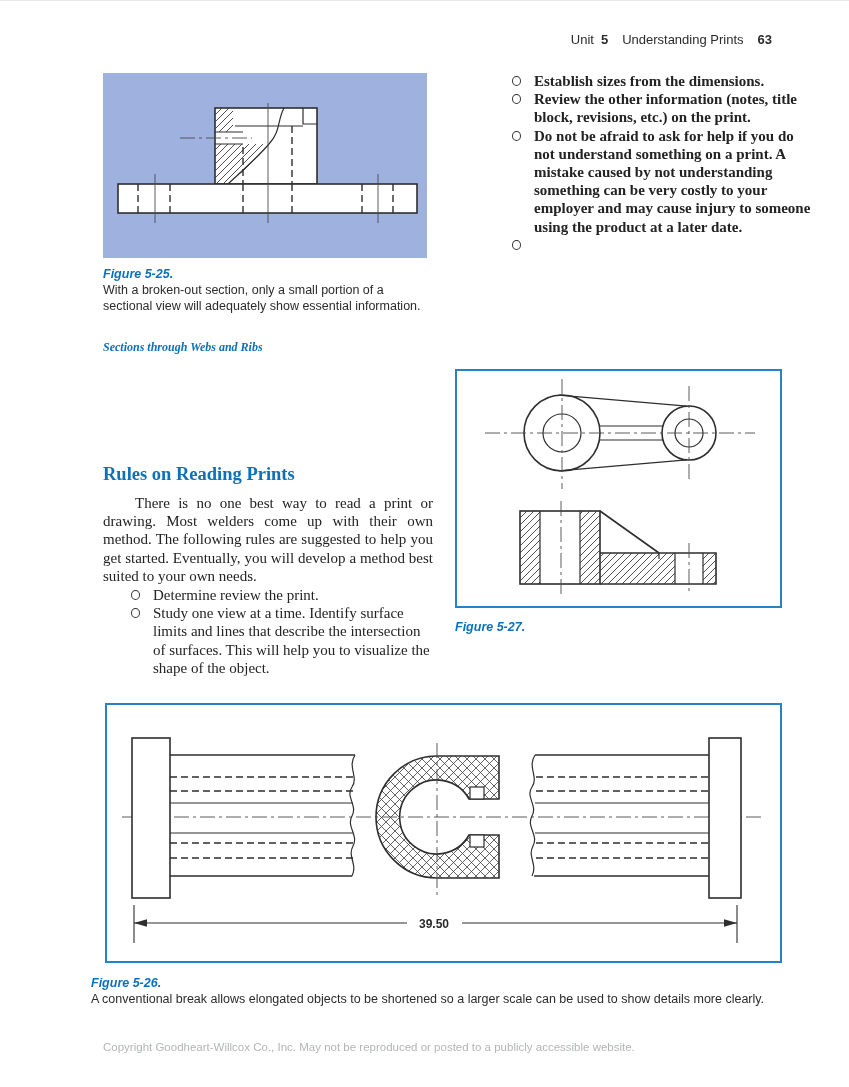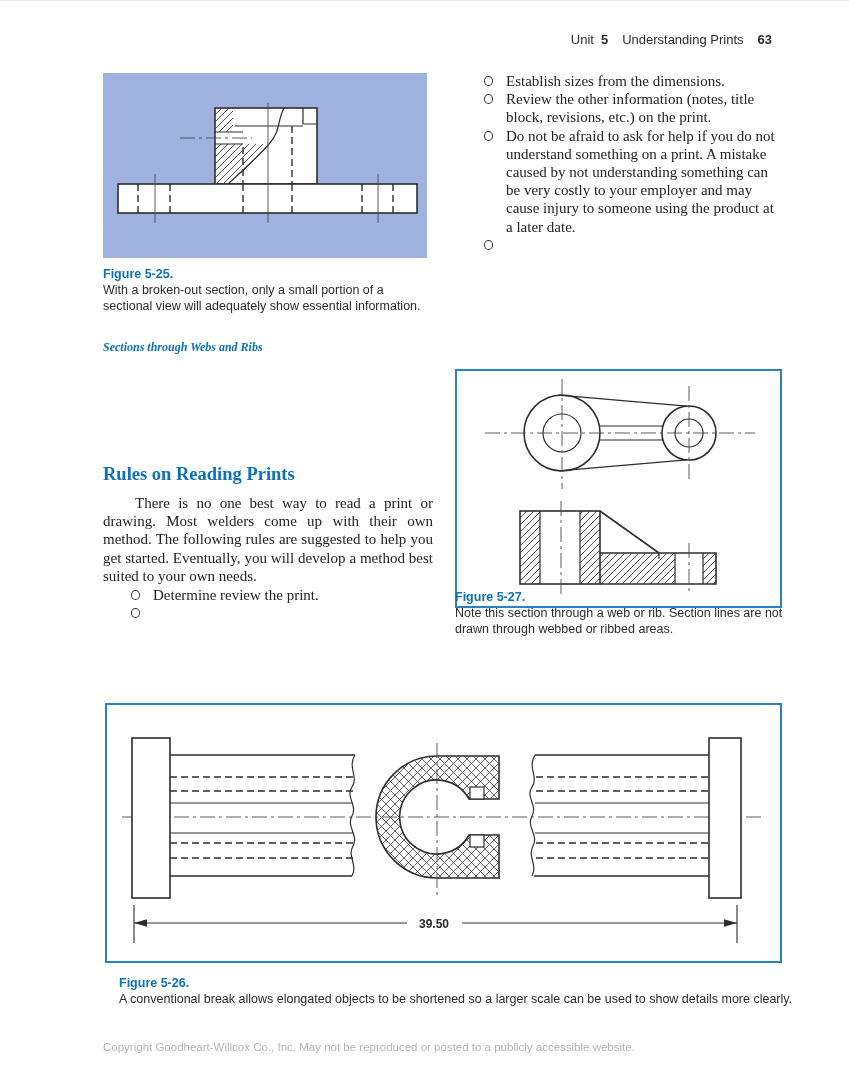--- a/index.html
+++ b/index.html
@@ -17,21 +17,21 @@
   .header{position:absolute;top:31px;right:77px;font-family:"Liberation Sans",sans-serif;
           font-size:13px;color:#2b2b2b;}
   .header .b{font-weight:bold;}
   .header .gap-s{display:inline-block;width:7px;}
   .header .gap-m{display:inline-block;width:14px;}
 
   
   .body-text{color:var(--ink);font-size:15px;line-height:18.2px;text-align:justify;}
   .indent{text-indent:32px;}
   .caption{font-family:"Liberation Sans",sans-serif;font-size:12.5px;line-height:16px;color:#2b2b2b;}
-  .caption .fig-label{color:var(--accent);font-weight:bold;display:block;}
+  .caption .fig-label{color:var(--accent);font-weight:bold;display:block;font-style:italic;}
   .h-italic{color:var(--accent);font-size:12px;font-weight:bold;font-style:italic;}
   .h-main{color:var(--accent);font-size:18.5px;font-weight:bold;}
 
   
   ul.bullets{list-style:none;}
   ul.bullets li{position:relative;padding-left:22px;color:var(--ink);
                 font-size:15px;line-height:18.2px;text-align:left;}
   ul.bullets li .marker{position:absolute;left:0;top:4px;width:9px;height:10px;
                 border:1.4px solid #333;border-radius:50%;}
 
@@ -103,25 +103,25 @@
 
   <div class="pos h-main" style="left:103px;top:463px;">Rules on Reading Prints</div>
 
   <div class="pos body-text indent" style="left:103px;top:493px;width:330px;">There is no one best way to read a print or drawing. Most welders come up with their own method. The following rules are suggested to help you get started. Eventually, you will develop a method best suited to your own needs.</div>
 
   <div class="pos" style="left:131px;top:585px;width:302px;">
     <ul class="bullets">
 
         <li><span class="marker"></span><span>Determine review the print.</span></li>
 
-        <li><span class="marker"></span></li>
+        <li><span class="marker"></span><span>Study one view at a time. Identify surface limits and lines that describe the intersection of surfaces. This will help you to visualize the shape of the object.</span></li>
       </ul>
   </div>
 
-  <div class="pos" style="left:484px;top:71px;width:300px;">
+  <div class="pos" style="left:512px;top:71px;width:300px;font-weight:bold;">
     <ul class="bullets">
 
         <li><span class="marker"></span><span>Establish sizes from the dimensions.</span></li>
 
         <li><span class="marker"></span><span>Review the other information (notes, title block, revisions, etc.) on the print.</span></li>
 
 
         <li><span class="marker"></span><span>Do not be afraid to ask for help if you do not understand something on a print. A mistake caused by not understanding something can be very costly to your employer and may cause injury to someone using the product at a later date.</span></li>
 
         <li><span class="marker"></span></li>
@@ -151,23 +151,22 @@
       <path class="edge-thin" d="M83 140 L83 213 M123 140 L123 213"></path>
       <path class="edge" d="M143 140 L202 182"></path>
       <path class="edge" d="M143 182 L259 182 L259 213 L143 213"></path>
       <rect x="143" y="182" width="75" height="31" fill="url(#hatch27)"></rect>
       <rect x="246" y="182" width="13" height="31" fill="url(#hatch27)"></rect>
       <path class="edge-thin" d="M218 182 L218 213 M246 182 L246 213 M202 182 L202 188"></path>
       <path class="center-l" d="M104 130 L104 223 M232 172 L232 222"></path>
     </svg>
   </div>
 
-  <div class="pos caption" style="left:455px;top:588px;width:330px;">
+  <div class="pos caption" style="left:455px;top:618px;width:330px;">
     <span class="fig-label">Figure 5-27.</span>
-    <span>Note this section through a web or rib. Section lines are not drawn through webbed or ribbed areas.</span>
   </div>
 
   <div class="pos fig-box" style="left:105px;top:702px;width:677px;height:260px;">
     <svg width="673" height="256" viewBox="0 0 673 256">
       <defs>
         <pattern id="xhatch26" width="9" height="9" patternUnits="userSpaceOnUse">
           <path d="M0 9 L9 0 M0 0 L9 9" stroke="#3c3c3c" stroke-width="0.8"></path>
         </pattern>
       </defs>
 
@@ -193,20 +192,20 @@
       <rect class="white-fill edge" x="602" y="33" width="32" height="160"></rect>
 
       <path class="dim" d="M27 200 L27 238 M630 200 L630 238"></path>
       <path class="dim" d="M27 218 L300 218 M355 218 L630 218"></path>
       <polygon points="27,218 40,214.2 40,221.8" fill="#2e2e2e"></polygon>
       <polygon points="630,218 617,214.2 617,221.8" fill="#2e2e2e"></polygon>
       <text class="dim-text" x="327" y="222.5" text-anchor="middle">39.50</text>
     </svg>
   </div>
 
-  <div class="pos caption" style="left:119px;top:974px;width:700px;">
+  <div class="pos caption" style="left:91px;top:974px;width:700px;">
     <span class="fig-label">Figure 5-26.</span>
     <span>A conventional break allows elongated objects to be shortened so a larger scale can be used to show details more clearly.</span>
   </div>
 
   <div class="footer">Copyright Goodheart-Willcox Co., Inc. May not be reproduced or posted to a publicly accessible website.</div>
 
 </div>
 
 </body></html>

